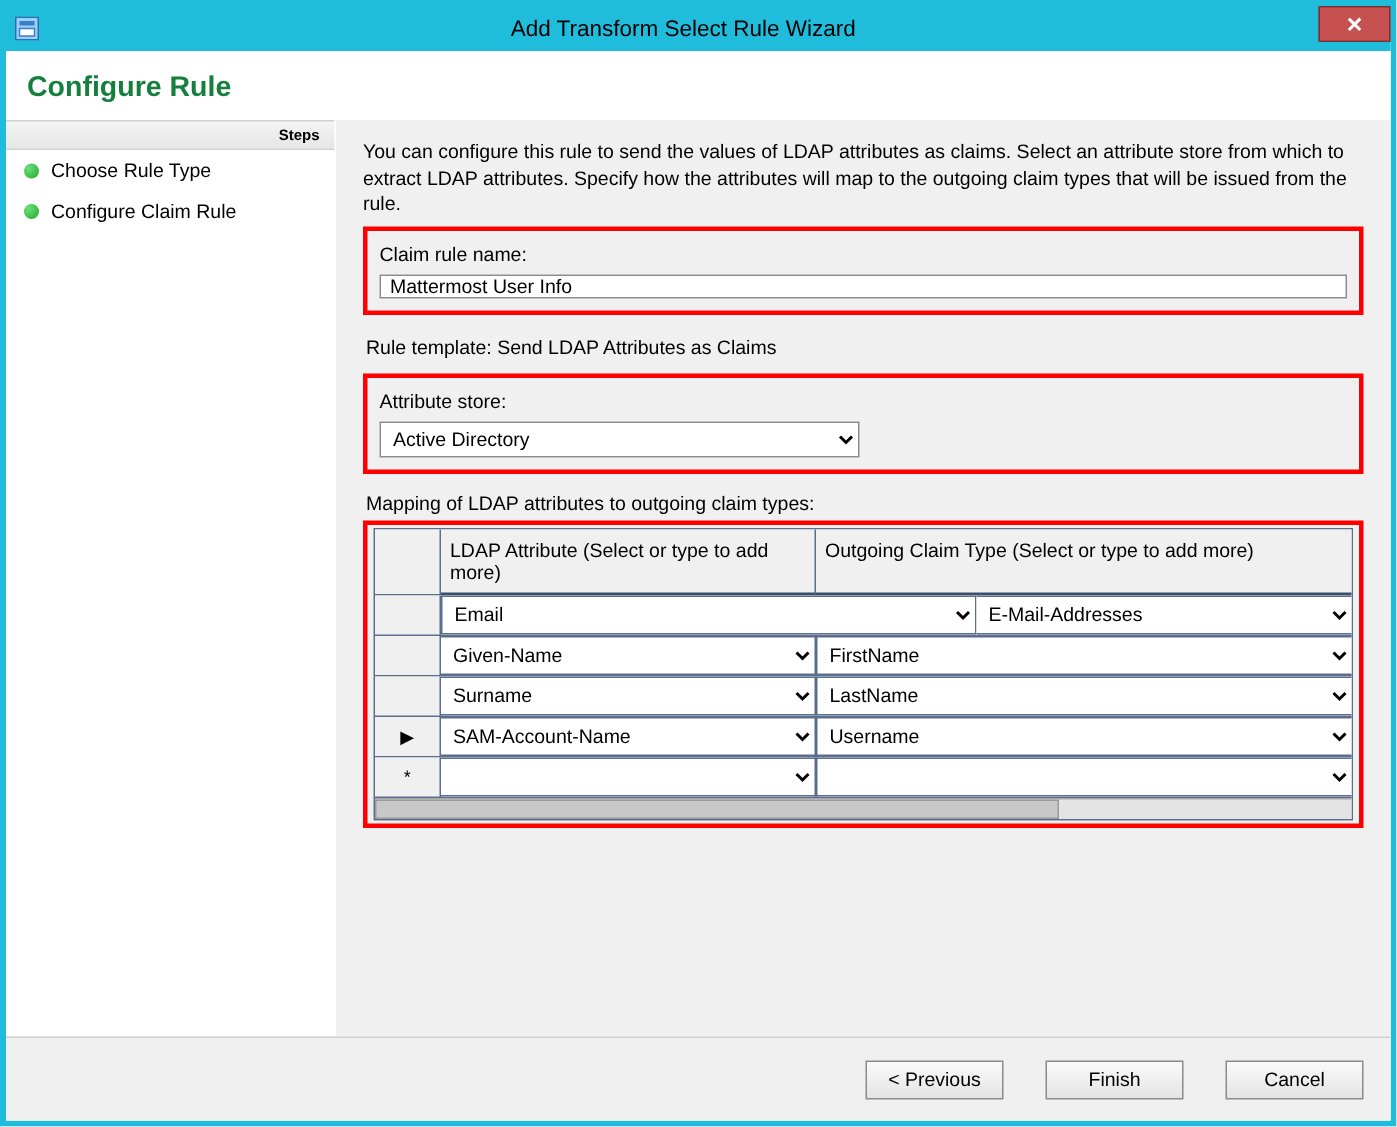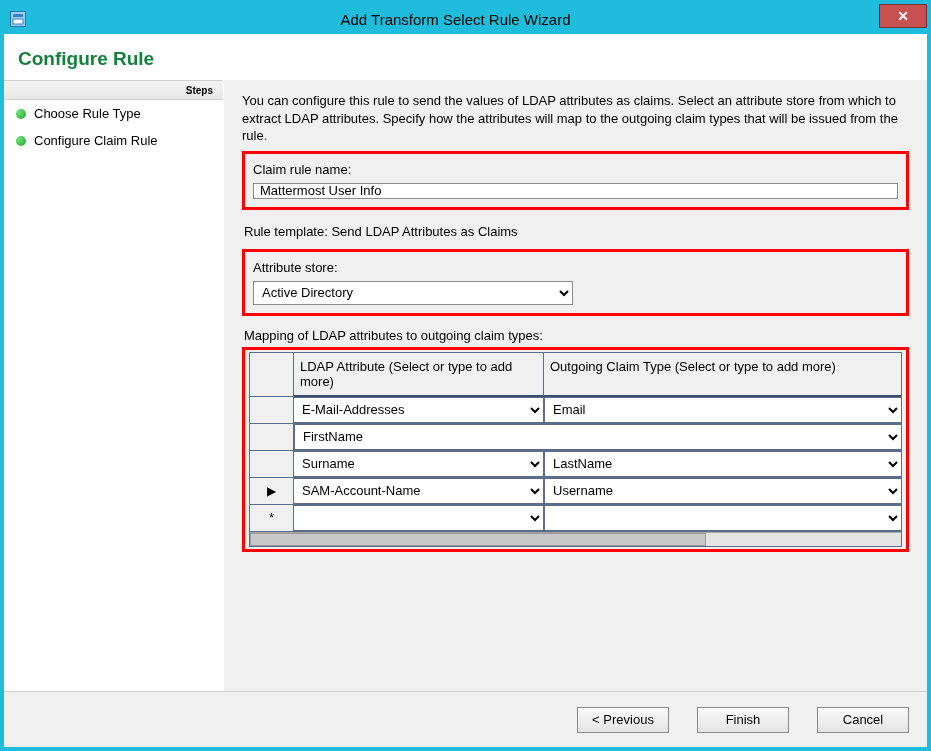--- a/index.html
+++ b/index.html
@@ -290,30 +290,33 @@
             <div class="grid-row grid-header">
               <div class="marker-col"></div>
               <div class="cell attr-col">LDAP Attribute (Select or type to add more)</div>
               <div class="cell claim-col">Outgoing Claim Type (Select or type to add more)</div>
             </div>
 
             <div class="grid-body">
 
               <div class="grid-row">
                 <div class="marker-col"></div>
+                <div class="cell claim-col">
+                  <select><option>Email</option></select>
+                </div>
                 <div class="cell attr-col">
                   <select><option>E-Mail-Addresses</option></select>
                 </div>
-                <div class="cell claim-col">
-                  <select><option>Email</option></select>
-                </div>
               </div>
 
               <div class="grid-row">
                 <div class="marker-col"></div>
+                <div class="cell attr-col">
+                  <select><option>Given-Name</option></select>
+                </div>
                 <div class="cell claim-col">
                   <select><option>FirstName</option></select>
                 </div>
               </div>
 
               <div class="grid-row">
                 <div class="marker-col"></div>
                 <div class="cell attr-col">
                   <select><option>Surname</option></select>
                 </div>

